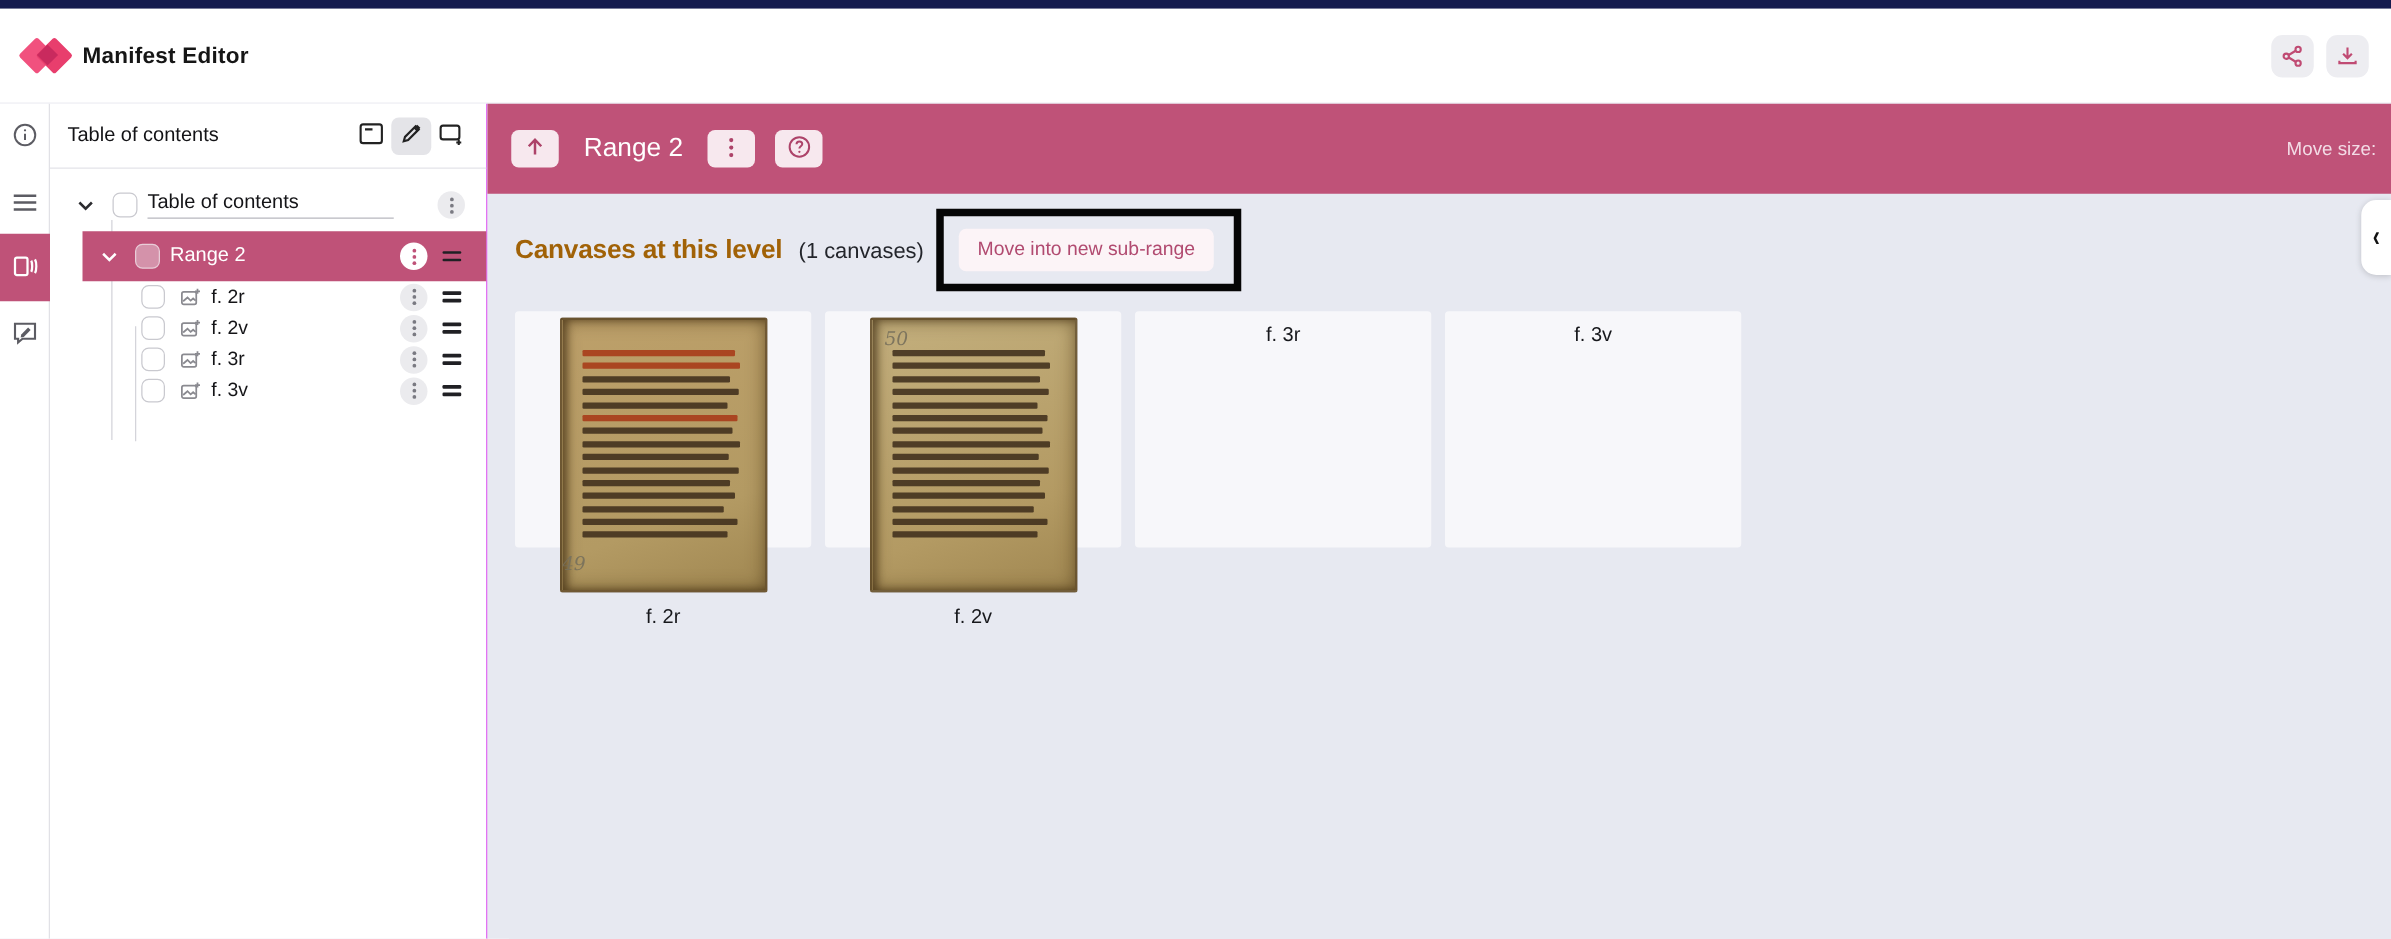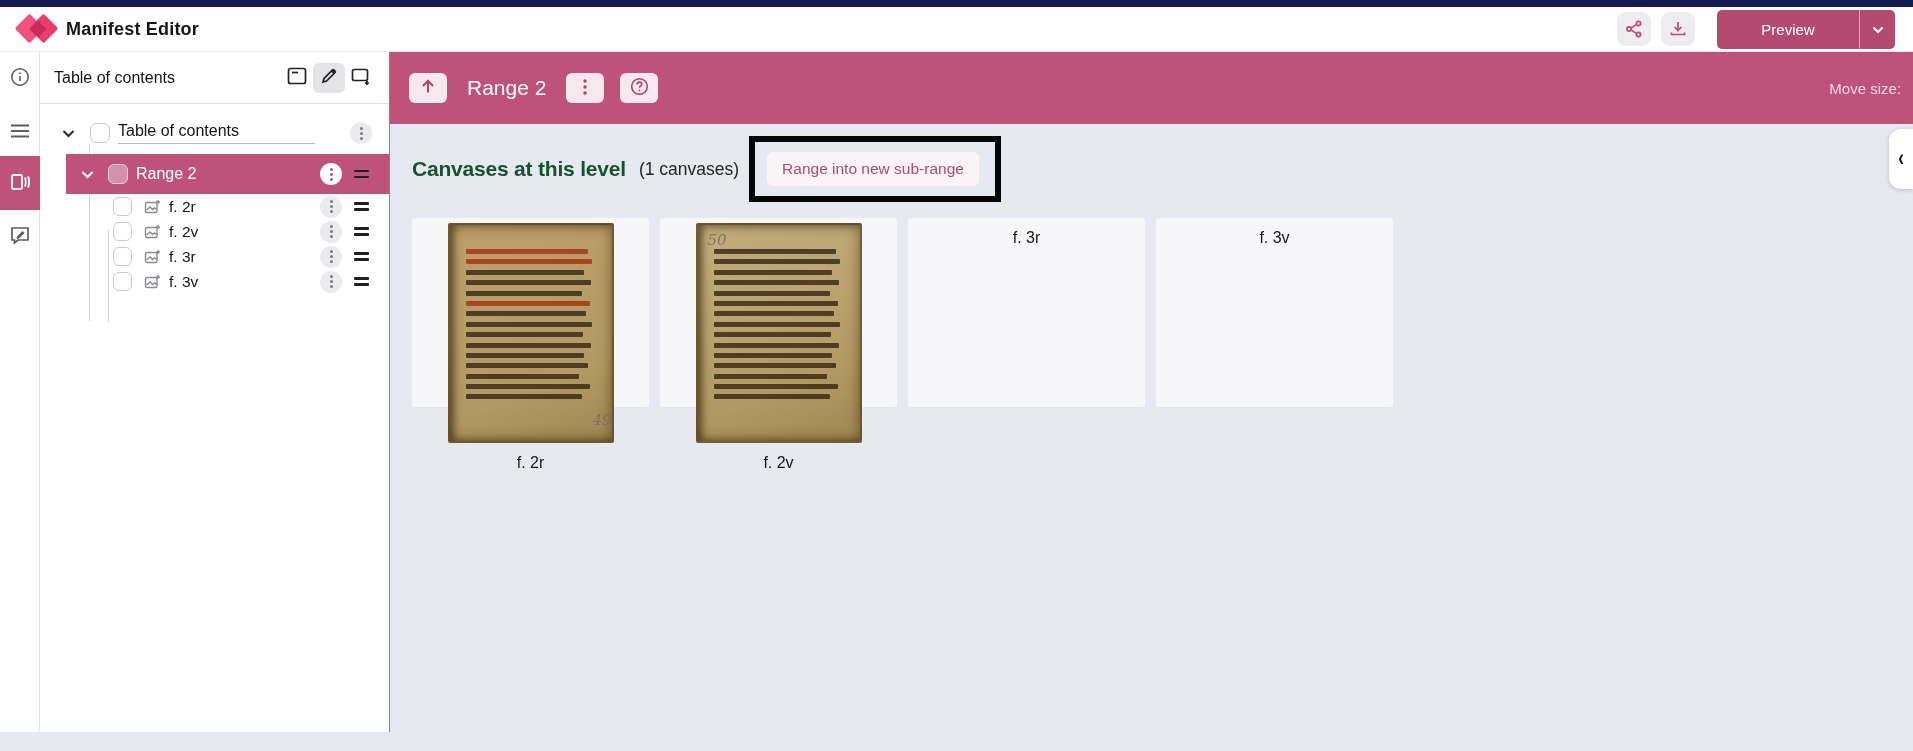--- a/index.html
+++ b/index.html
@@ -4,21 +4,21 @@
 <style>
   * { margin:0; padding:0; box-sizing:border-box; }
   html,body { background:#fff; }
   body { font-family:"Liberation Sans", sans-serif; }
   .app { position:relative; width:1913px; height:751px; overflow:hidden; background:#e7e9f1; }
 
   
   .topstrip { height:7px; background:#141b4e; }
 
   
-  .appbar { height:45px; background:#fff; display:flex; align-items:center; padding:0 18px; border-bottom:1px solid #ececf1;text-align:right; }
+  .appbar { height:76px; background:#fff; display:flex; align-items:center; padding:0 18px; border-bottom:1px solid #ececf1;text-align:right; }
   .logo { position:relative; width:40px; height:36px; flex:none; }
   .logo .d { position:absolute; width:21px; height:21px; top:7px; transform:rotate(45deg); border-radius:2px; }
   .logo .d1 { left:1px;  background:#f1517e; }
   .logo .d2 { left:15px; background:#e83e6d; }
   .logo .d3 { width:12px; height:12px; top:11.5px; left:14px; background:#c92a5e; transform:rotate(45deg); position:absolute; }
   .app-title { font-size:18px; font-weight:700; color:#161616; margin-left:8px; letter-spacing:.2px; }
   .appbar .spacer { flex:1; }
   .hdr-iconbtn { width:34px; height:34px; border-radius:9px; background:#ededf1; display:flex; align-items:center; justify-content:center; margin-left:10px; cursor:pointer; border:none; }
   .hdr-iconbtn svg { display:block; }
   .preview-split { display:flex; margin-left:22px; height:39px; border-radius:5px; overflow:hidden; background:#b54a70; color:#fff; }
@@ -81,33 +81,33 @@
   .range-title { color:#fff; font-size:21px; font-weight:500; margin:0 20px; }
   .bar-btn + .bar-btn { margin-left:16px; }
   .range-bar .spacer { flex:1; }
   .gridsize-label { color:#f3dce6; font-size:15px; margin-right:12px; }
   .gs-btn { height:29px; border:none; border-radius:6px; font-size:15px; padding:0 12px; margin-right:10px; cursor:pointer; background:#fdf5f8; color:#a34566; }
   .gs-btn.selected { background:#a13d61; color:#fff; padding:0 11px; }
   .gs-group { margin-right:16px; display:flex; align-items:center; }
 
   .content { padding:12px 0 0 22px; }
   .heading-row { display:flex; align-items:center; }
-  .cv-heading { font-size:21px; font-weight:800; color:#14532d; letter-spacing:-.2px; }
+  .cv-heading { font-size:21px; font-weight:800; color:#a16207; letter-spacing:-.2px; }
   .cv-count { font-size:17.5px; color:#23252b; margin-left:13px; }
   .move-wrap { margin-left:10px; border:6px solid #060606; padding:10px 16px 10px 12px; background:transparent; }
   .move-btn { background:#fcf4f7; color:#b14a70; font-size:15.5px; border:none; border-radius:6px; padding:8px 15px; cursor:pointer; font-family:inherit; }
 
   .cards { display:flex; gap:11px; margin-top:16px; }
   .card { width:237px; height:189px; background:#f7f7fa; border-radius:3px; cursor:pointer; }
   .page { position:relative; width:166px; height:220px; margin:5px auto 0; border:2px solid rgba(62,42,16,.6); border-radius:2px; box-shadow:inset 0 0 14px rgba(58,38,8,.55), inset 4px 0 6px rgba(40,22,4,.45); overflow:hidden; }
   .tlines { padding:24px 14px 0 16px; }
   .tline { height:5px; border-radius:1px; margin-bottom:5.4px; background:#3c2c1a; opacity:.85; }
   .tline.red { background:#a93c1a; opacity:.9; }
   .fnote { position:absolute; font-family:"DejaVu Serif", serif; font-style:italic; color:#77705c; font-size:15px; opacity:.9; }
-  .fnote.bottom { bottom:12px; left:0; right:0; text-align:right; }
+  .fnote.bottom { bottom:12px; left:0; right:0; text-align:left; }
   .fnote.top { top:6px; left:10px; }
   .card-label { margin-top:11px; text-align:center; font-size:16px; color:#17181c; }
 
   .collapse-tab { position:absolute; right:0; top:77px; width:24px; height:60px; background:#fff; border-radius:12px 0 0 12px; box-shadow:0 1px 5px rgba(0,0,0,.18); display:flex; align-items:center; justify-content:center; cursor:pointer; border:none; }
   .collapse-tab span { font-size:17px; font-weight:700; color:#111; transform:scaleY(1.4); }
 </style>
 </head>
 <body>
 
 <div class="app">
@@ -132,30 +132,20 @@
         </svg>
       </span>
     </button>
     <button class="hdr-iconbtn">
       <span>
         <svg width="18" height="18" viewBox="0 0 18 18" fill="none" stroke="#c04b73" stroke-width="1.7">
           <path d="M9 2 V10 M5.5 7 L9 10.5 L12.5 7 M2.5 12.5 V14.5 H15.5 V12.5"></path>
         </svg>
       </span>
     </button>
-    <div class="preview-split">
-      <div class="preview-main">Preview</div>
-      <div class="preview-caret">
-        <span>
-          <svg width="12" height="8" viewBox="0 0 12 8" fill="none" stroke="#fff" stroke-width="2">
-              <path d="M1.5 1.5 L6 6 L10.5 1.5"></path>
-            </svg>
-        </span>
-      </div>
-    </div>
   </div>
 
   <div class="workspace">
 
     <div class="rail">
       <button class="rail-btn r-info">
         <span>
           <svg width="22" height="22" viewBox="0 0 22 22" fill="none" stroke="currentColor" stroke-width="1.6">
             <circle cx="11" cy="11" r="8.2"></circle>
               <path d="M11 10 V15"></path>
@@ -382,21 +372,21 @@
         </button>
         <div class="spacer"></div>
         <span class="gridsize-label">Move size:</span>
       </div>
 
       <div class="content">
         <div class="heading-row">
           <h2 class="cv-heading">Canvases at this level</h2>
           <span class="cv-count">(1 canvases)</span>
           <span class="move-wrap">
-            <button class="move-btn">Range into new sub-range</button>
+            <button class="move-btn">Move into new sub-range</button>
           </span>
         </div>
 
         <div class="cards">
           <div class="card">
             <div class="page" style="background: linear-gradient(160deg, rgb(189, 160, 106) 0%, rgb(179, 154, 99) 70%, rgb(160, 135, 81) 100%);">
                 <div class="tlines">
                   <div class="tline red" style="width: 93%;"></div>
                   <div class="tline red" style="width: 96%;"></div>
                   <div class="tline" style="width: 90%;"></div>

